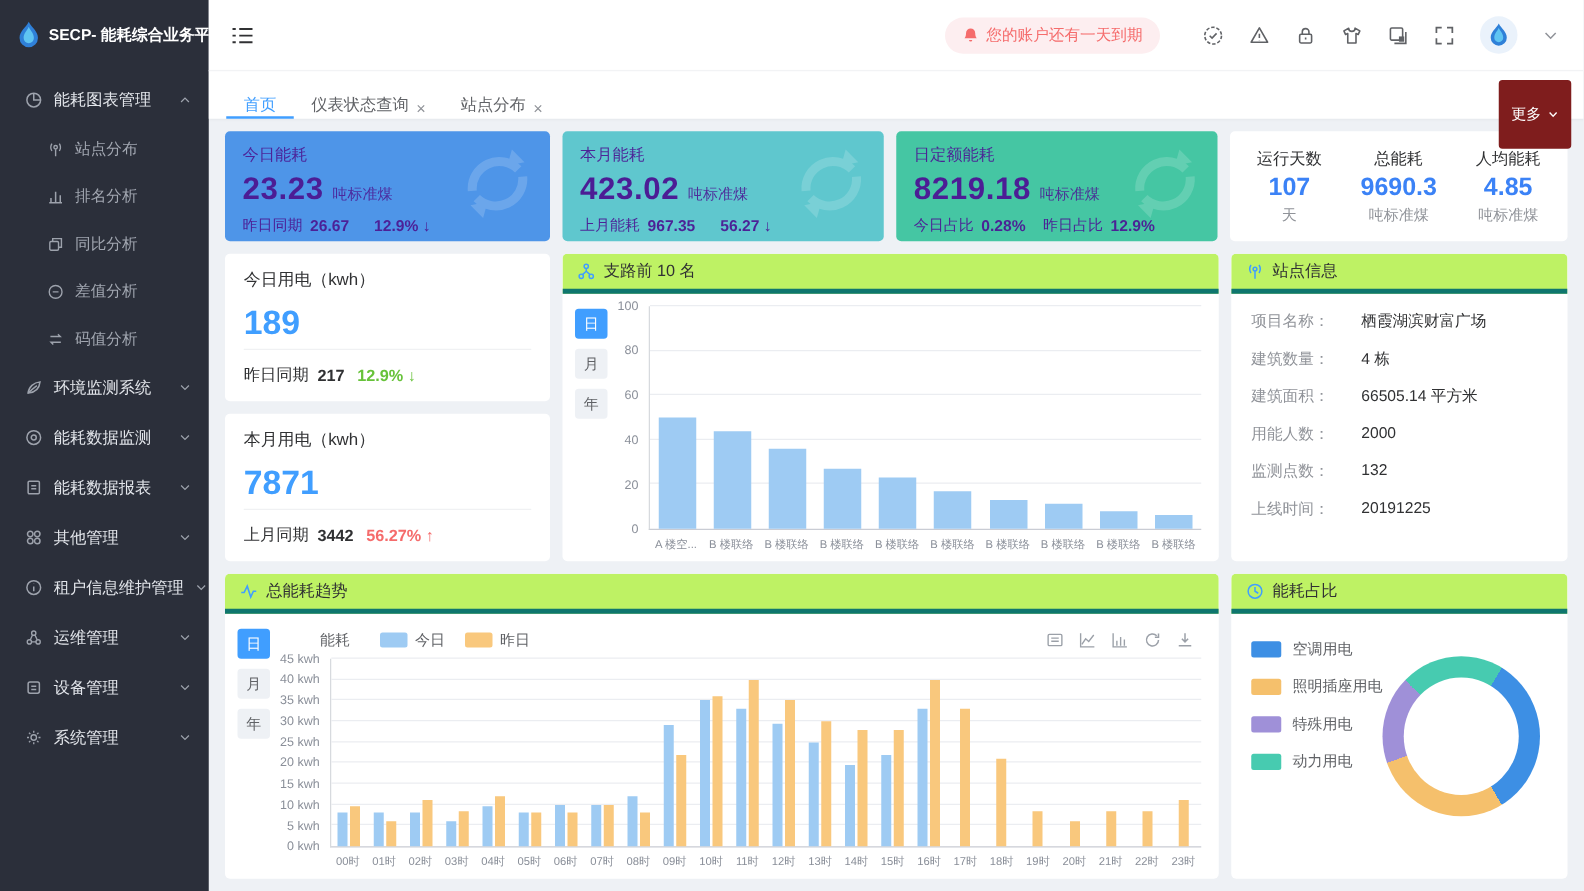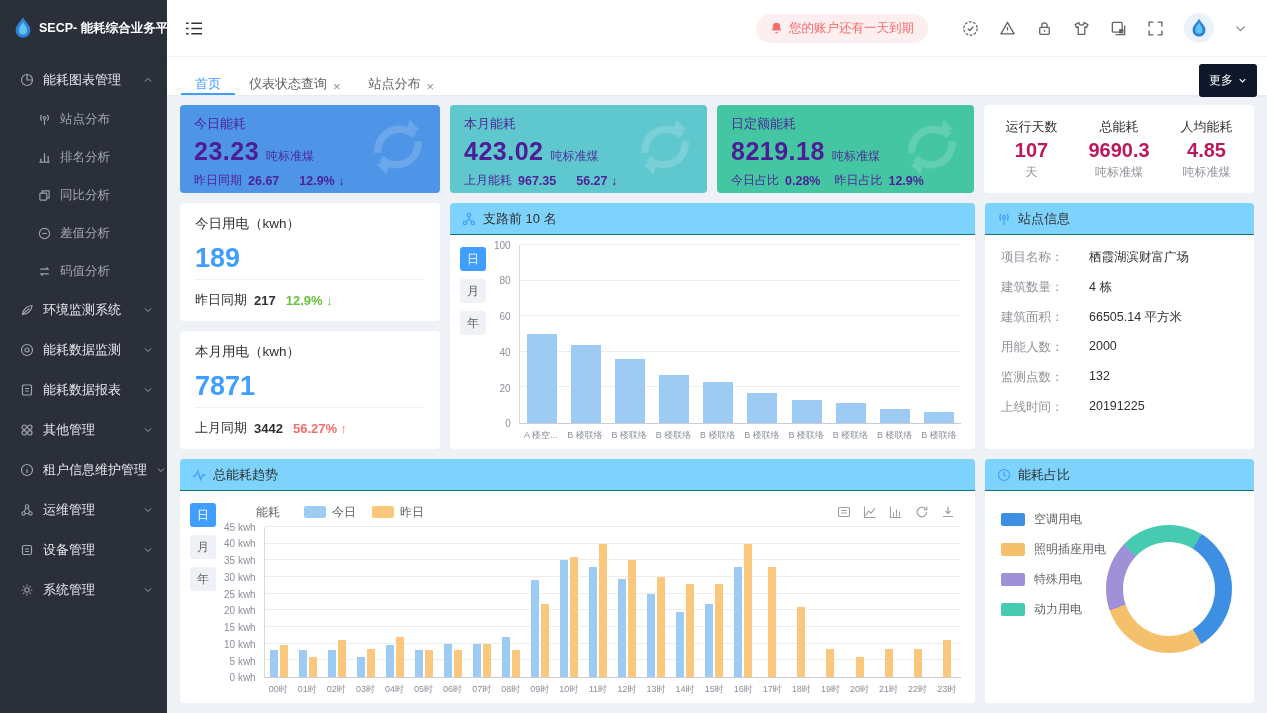--- a/index.html
+++ b/index.html
@@ -22,60 +22,60 @@
   .topbar{height:56px;background:#fff;display:flex;align-items:center;padding:0 20px 0 18px;flex-shrink:0;}
   .top-right{margin-left:auto;display:flex;align-items:center;gap:20px;}
   .alert-pill{display:flex;align-items:center;gap:6px;background:#fdeef0;color:#f56c6c;font-size:12.5px;padding:6px 14px;border-radius:15px;margin-right:14px;}
   .tico{color:#606266;cursor:pointer;}
   .avatar{width:30px;height:30px;border-radius:50%;background:#eaf2fb;display:flex;align-items:center;justify-content:center;cursor:pointer;}
 
   .tabbar{height:39px;background:#fff;border-top:1px solid #f2f3f5;display:flex;align-items:stretch;padding-left:14px;position:relative;flex-shrink:0;box-shadow:0 1px 2px rgba(0,0,0,.04);}
   .tab{display:flex;align-items:flex-end;gap:6px;padding:0 14px;font-size:13px;color:#606266;cursor:pointer;border-bottom:2px solid transparent;}
   .tab.active{color:#409eff;border-bottom-color:#409eff;}
   .tab-close{font-size:13px;color:#909399;line-height:1;}
-  .more-btn{position:absolute;right:10px;top:7px;background:#0f172a;color:#fff;font-size:12px;border:none;border-radius:3px;padding:8px 10px;display:flex;align-items:center;gap:5px;cursor:pointer;}
+  .more-btn{position:absolute;right:10px;top:7px;background:#7f1d1d;color:#fff;font-size:12px;border:none;border-radius:3px;padding:19px 10px;display:flex;align-items:center;gap:5px;cursor:pointer;}
 
   .content{flex:1;min-height:0;padding:10px 13px;display:flex;flex-direction:column;}
 
   
   .row1{display:grid;grid-template-columns:260px 257px 257px 1fr;gap:10px;height:88px;flex-shrink:0;}
   .scard{border-radius:4px;color:#4c1d95;padding:10px 14px;position:relative;overflow:hidden;}
   .scard.blue{background:#4e95e8;}
   .scard.teal{background:#5fc7ce;}
   .scard.green{background:#45c6a3;}
   .sc-title{font-size:13px;opacity:.95;}
   .sc-vrow{display:flex;align-items:baseline;margin-top:4px;}
   .sc-val{font-size:25px;font-weight:bold;letter-spacing:.5px;}
   .sc-unit{font-size:12px;opacity:.9;margin-left:7px;}
   .sc-meta{font-size:12px;margin-top:6px;display:flex;align-items:center;opacity:.97;}
   .sc-meta b{margin:0 14px 0 6px;font-size:12.5px;}
   .sc-wm{position:absolute;right:6px;top:6px;opacity:.16;}
 
   .ocard{background:#fff;border-radius:4px;display:flex;align-items:center;justify-content:space-around;text-align:center;padding:0 6px;}
   .o-label{font-size:13px;color:#303133;}
-  .o-val{font-size:20px;font-weight:bold;color:#be185d;margin:3px 0 2px;}
+  .o-val{font-size:20px;font-weight:bold;color:#3b82f6;margin:3px 0 2px;}
   .o-unit{font-size:12px;color:#909399;}
 
   
   .grid23{flex:1;min-height:0;margin-top:10px;display:grid;grid-template-columns:260px 525px 1fr;grid-template-rows:246px 1fr;gap:10px;}
   .usage-col{grid-column:1;grid-row:1;display:flex;flex-direction:column;gap:10px;}
   .ucard{flex:1;background:#fff;border-radius:4px;padding:12px 15px;display:flex;flex-direction:column;}
   .u-title{font-size:13.5px;color:#303133;}
   .u-val{font-size:27px;font-weight:600;color:#409eff;margin-top:10px;}
   .u-cmp{margin-top:auto;border-top:1px solid #f0f1f3;padding-top:11px;font-size:13px;color:#303133;display:flex;align-items:center;}
   .u-cmp b{margin:0 10px 0 7px;}
   .chg-down{color:#67c23a;font-weight:bold;font-size:13px;}
   .chg-up{color:#f56c6c;font-weight:bold;font-size:13px;}
 
   .panel{background:#fff;border-radius:4px;display:flex;flex-direction:column;overflow:hidden;}
   .p-branch{grid-column:2;grid-row:1;}
   .p-site{grid-column:3;grid-row:1;}
   .p-trend{grid-column:1/3;grid-row:2;}
   .p-ratio{grid-column:3;grid-row:2;}
-  .phead{height:32px;background:#7dd3fc;border-bottom:1px solid #0f766e;display:flex;align-items:center;gap:7px;padding:0 12px;font-size:13px;color:#303133;flex-shrink:0;}
+  .phead{height:32px;background:#bef264;border-bottom:4px solid #0f766e;display:flex;align-items:center;gap:7px;padding:0 12px;font-size:13px;color:#303133;flex-shrink:0;}
   .phead .pic{color:#409eff;}
   .pbody{flex:1;min-height:0;padding:10px 14px 8px 10px;display:flex;}
 
   .filters{width:30px;display:flex;flex-direction:column;gap:8px;padding-top:2px;flex-shrink:0;}
   .fbtn{width:26px;height:24px;border-radius:3px;background:#eef1f5;color:#606266;font-size:12px;display:flex;align-items:center;justify-content:center;cursor:pointer;}
   .fbtn.active{background:#409eff;color:#fff;}
 
   
   .axchart{flex:1;min-width:0;display:grid;grid-template-columns:auto 1fr;grid-template-rows:1fr 17px;height:100%;}
   .ax-y{display:flex;flex-direction:column;justify-content:space-between;align-items:flex-end;padding:0 8px 0 4px;font-size:10px;color:#8a8f99;}

